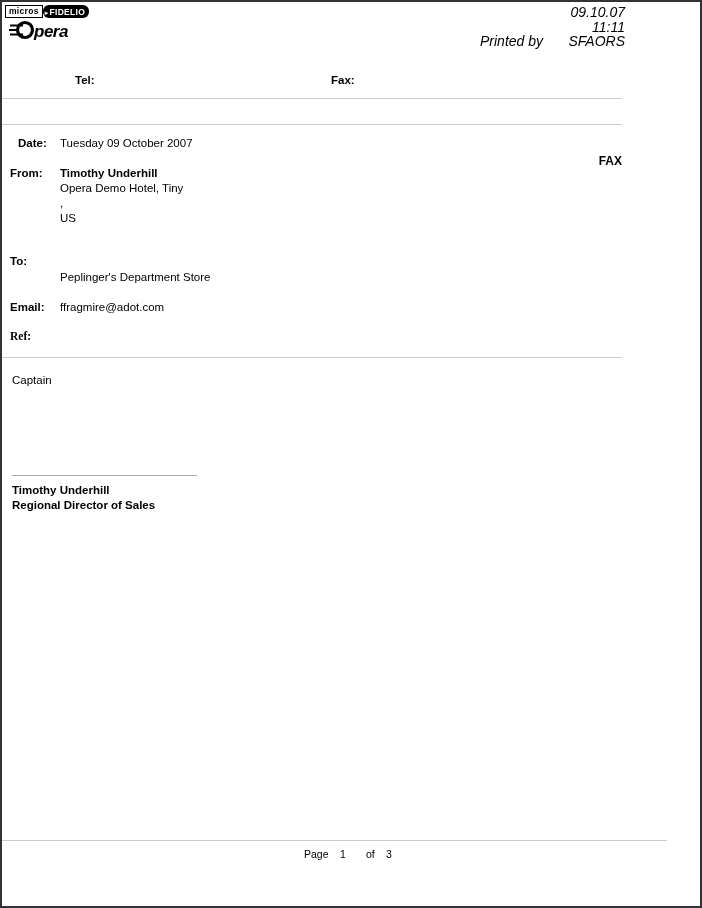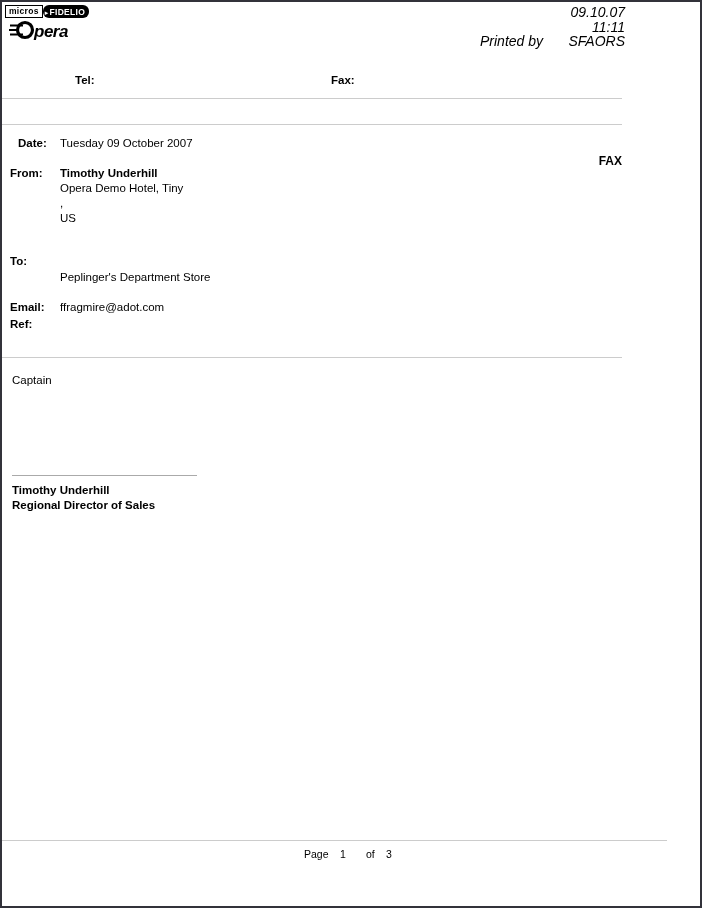--- a/index.html
+++ b/index.html
@@ -105,21 +105,21 @@
     <div>,</div>
     <div>US</div>
   </div>
 
   <div class="abs txt b" style="top:252px; left:8px;">To:</div>
   <div class="abs txt" style="top:268px; left:58px;">Peplinger's Department Store</div>
 
   <div class="abs txt b" style="top:298px; left:8px;">Email:</div>
   <div class="abs txt" style="top:298px; left:58px;">ffragmire@adot.com</div>
 
-  <div class="abs txt b" style="top:315px; left:8px;">Ref:</div>
+  <div class="abs txt b" style="top:327px; left:8px;font-family:Liberation Serif, serif;">Ref:</div>
 
   <div class="abs rule" style="top:355px; left:0; width:620px;"></div>
 
   <div class="abs txt" style="top:371px; left:10px;text-align:center;">Captain</div>
 
   <div class="abs sig-rule" style="top:473px; left:10px; width:185px;"></div>
   <div class="abs txt b" style="top:481px; left:10px;">Timothy Underhill</div>
   <div class="abs txt b" style="top:496px; left:10px;">Regional Director of Sales</div>
 
   <div class="abs rule" style="top:838px; left:0; width:665px;"></div>

